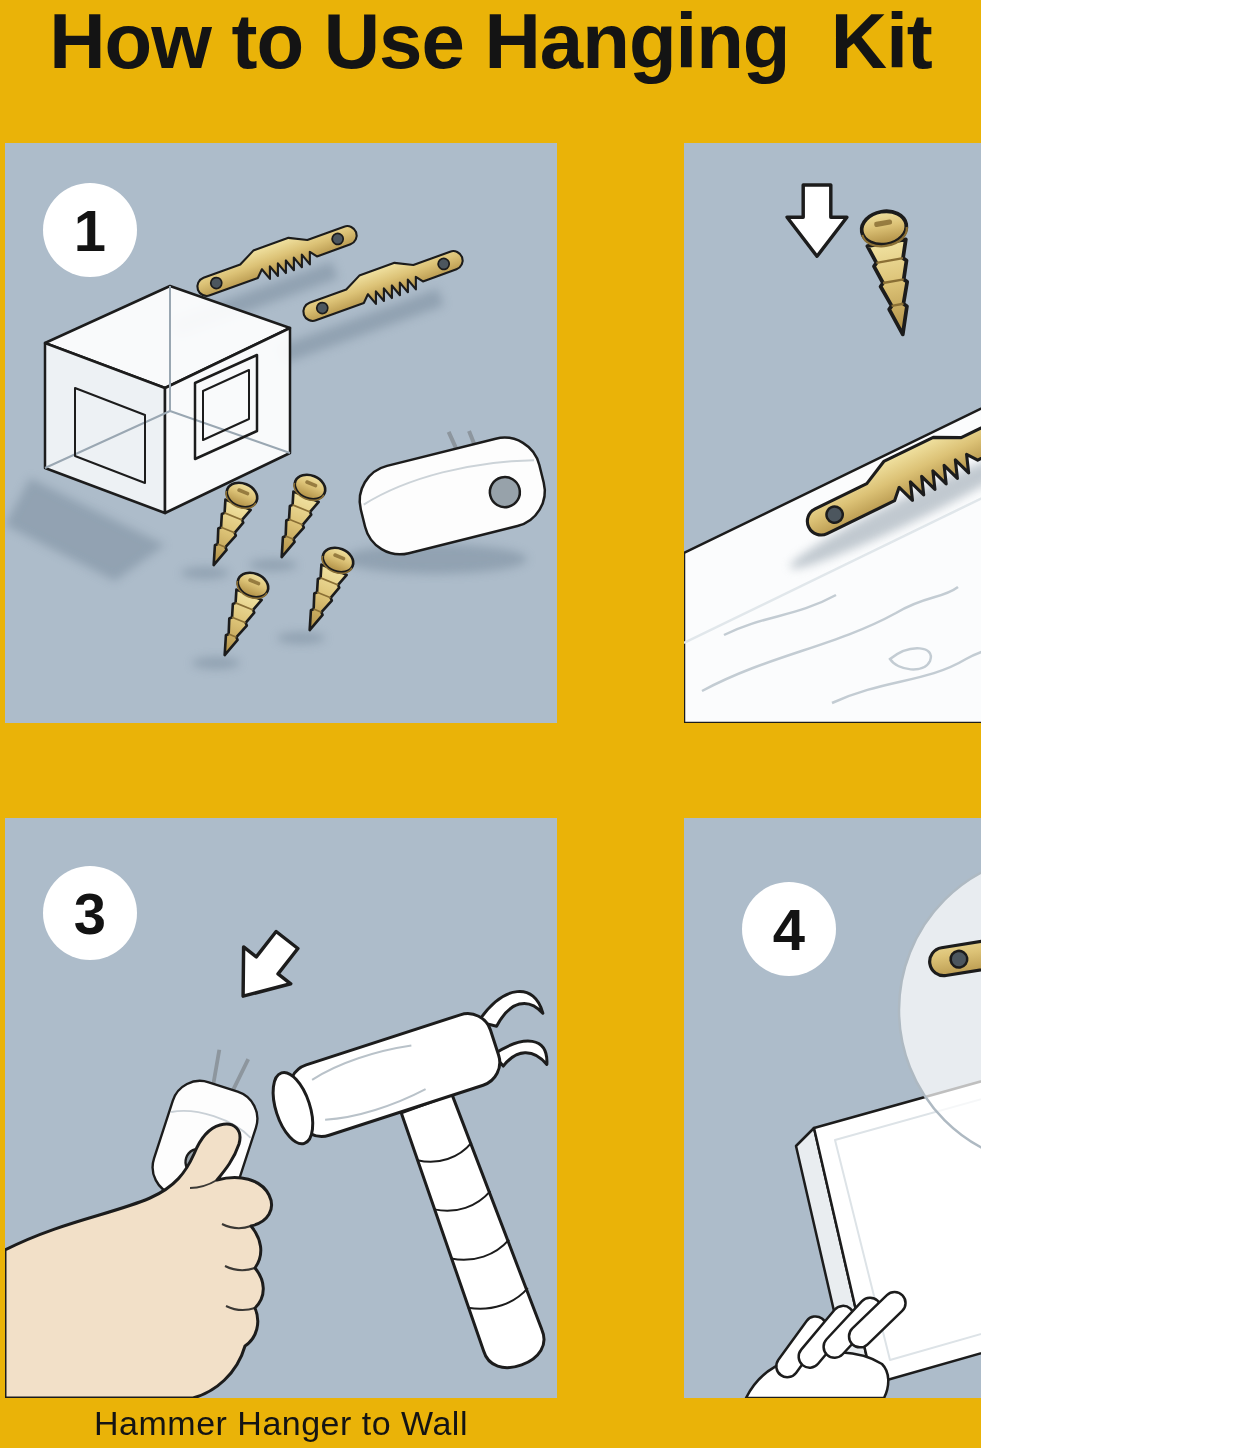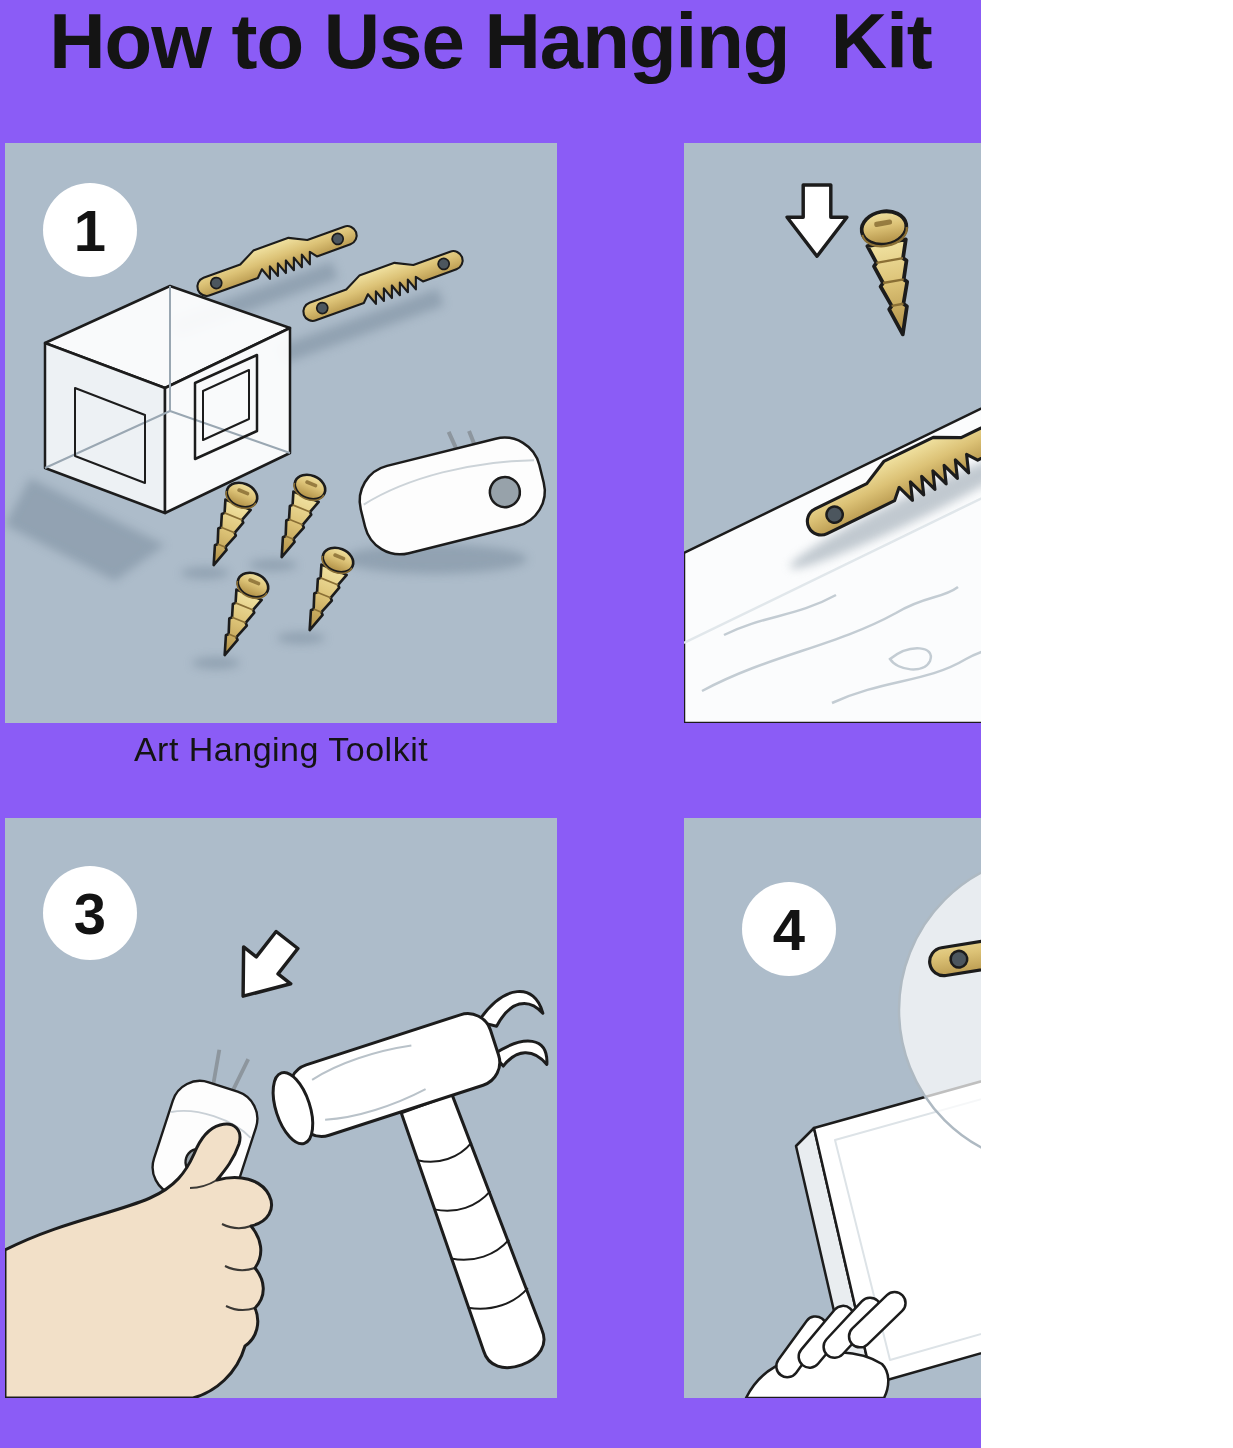--- a/index.html
+++ b/index.html
@@ -1,17 +1,17 @@
 <!DOCTYPE html>
 <html style="--panel-background: #adbcca; --brass-light: #f0e1a0; --brass-mid: #dcc276; --brass-dark: #b08f45; --outline: #1c1c1c; --skin: #f2e0c8; --text: #141414; --white: #ffffff;"><head>
 <meta charset="utf-8">
 <style>
   html,body{margin:0;padding:0;background:#ffffff;}
   .page{
-    position:relative;width:981px;height:1448px;background:#8b5cf6;
+    position:relative;width:981px;height:1448px;background:#eab308;
     font-family:"Liberation Sans", sans-serif;overflow:hidden;
   }
   .title{
     position:absolute;top:-4px;left:0;width:100%;margin:0;
     text-align:center;font-size:78px;font-weight:700;color:#141414;
     letter-spacing:-1px;white-space:pre;
   }
   .panel{position:absolute;background:var(--panel-background,#adbcca);}
   #p1{left:5px;top:143px;width:552px;height:580px;}
   #p2{left:684px;top:143px;width:545px;height:580px;}
@@ -120,21 +120,20 @@
         <path d="M20,-18 L12,-62 M38,-14 L32,-58" stroke="#8d969e" stroke-width="4" fill="none"></path>
         <rect x="-92" y="-44" width="184" height="90" rx="36" fill="#fdfdfd" stroke="#1c1c1c" stroke-width="2.5"></rect>
         <path d="M-88,-12 C-40,-28 30,-28 88,-14" fill="none" stroke="#ccd3d8" stroke-width="2"></path>
         <circle cx="52" cy="10" r="15" fill="#97a2aa" stroke="#1c1c1c" stroke-width="2.5"></circle>
       </g>
     </svg>
     <div class="badge" id="b1">
       <span>1</span>
     </div>
   </section>
-  <div class="caption" id="c1">Art Hanging Toolkit</div>
 
   <section class="panel" id="p2">
     <svg class="art" viewBox="0 0 545 580">
 
       <g>
         <path d="M0,410 L545,145 L545,430 L300,580 L0,580 Z" fill="#fbfcfd" stroke="#1c1c1c" stroke-width="2.5" stroke-linejoin="round"></path>
         <path d="M300,580 L545,430 L545,462 L340,580 Z" fill="#eef1f4" stroke="#1c1c1c" stroke-width="2.5" stroke-linejoin="round"></path>
         <path d="M0,500 L545,235" fill="none" stroke="#e1e7eb" stroke-width="2.5"></path>
         <g fill="none" stroke="#c3ccd3" stroke-width="2.5">
           <path d="M18,548 C85,512 150,504 212,470 C242,452 258,456 274,444"></path>
@@ -203,20 +202,21 @@
           <rect x="-105" y="-38" width="210" height="74" rx="24" fill="#ffffff" stroke="#1c1c1c" stroke-width="3"></rect>
           <ellipse cx="-107" cy="-1" rx="17" ry="37" fill="#ffffff" stroke="#1c1c1c" stroke-width="3"></ellipse>
           <path d="M-80,-22 C-50,-30 -10,-30 25,-24 M-80,20 C-50,28 -10,28 25,22" fill="none" stroke="#b9c2c9" stroke-width="2"></path>
         </g>
       </g>
     </svg>
     <div class="badge" id="b3">
       <span>3</span>
     </div>
   </section>
+  <div class="caption" id="c3">Hammer Hanger to Wall</div>
 
   <section class="panel" id="p4">
     <svg class="art" viewBox="0 0 545 580">
 
       <g stroke="#1c1c1c" stroke-width="2.5" stroke-linejoin="round">
         <path d="M130,310 L112,328 L170,580 L189,566 Z" fill="#e9edf0"></path>
         <path d="M130,310 L370,243 L428,498 L189,566 Z" fill="#ffffff"></path>
         <path d="M151,322 L352,266 L402,486 L206,542 Z" fill="none" stroke="#dde3e7" stroke-width="2"></path>
       </g>
 

